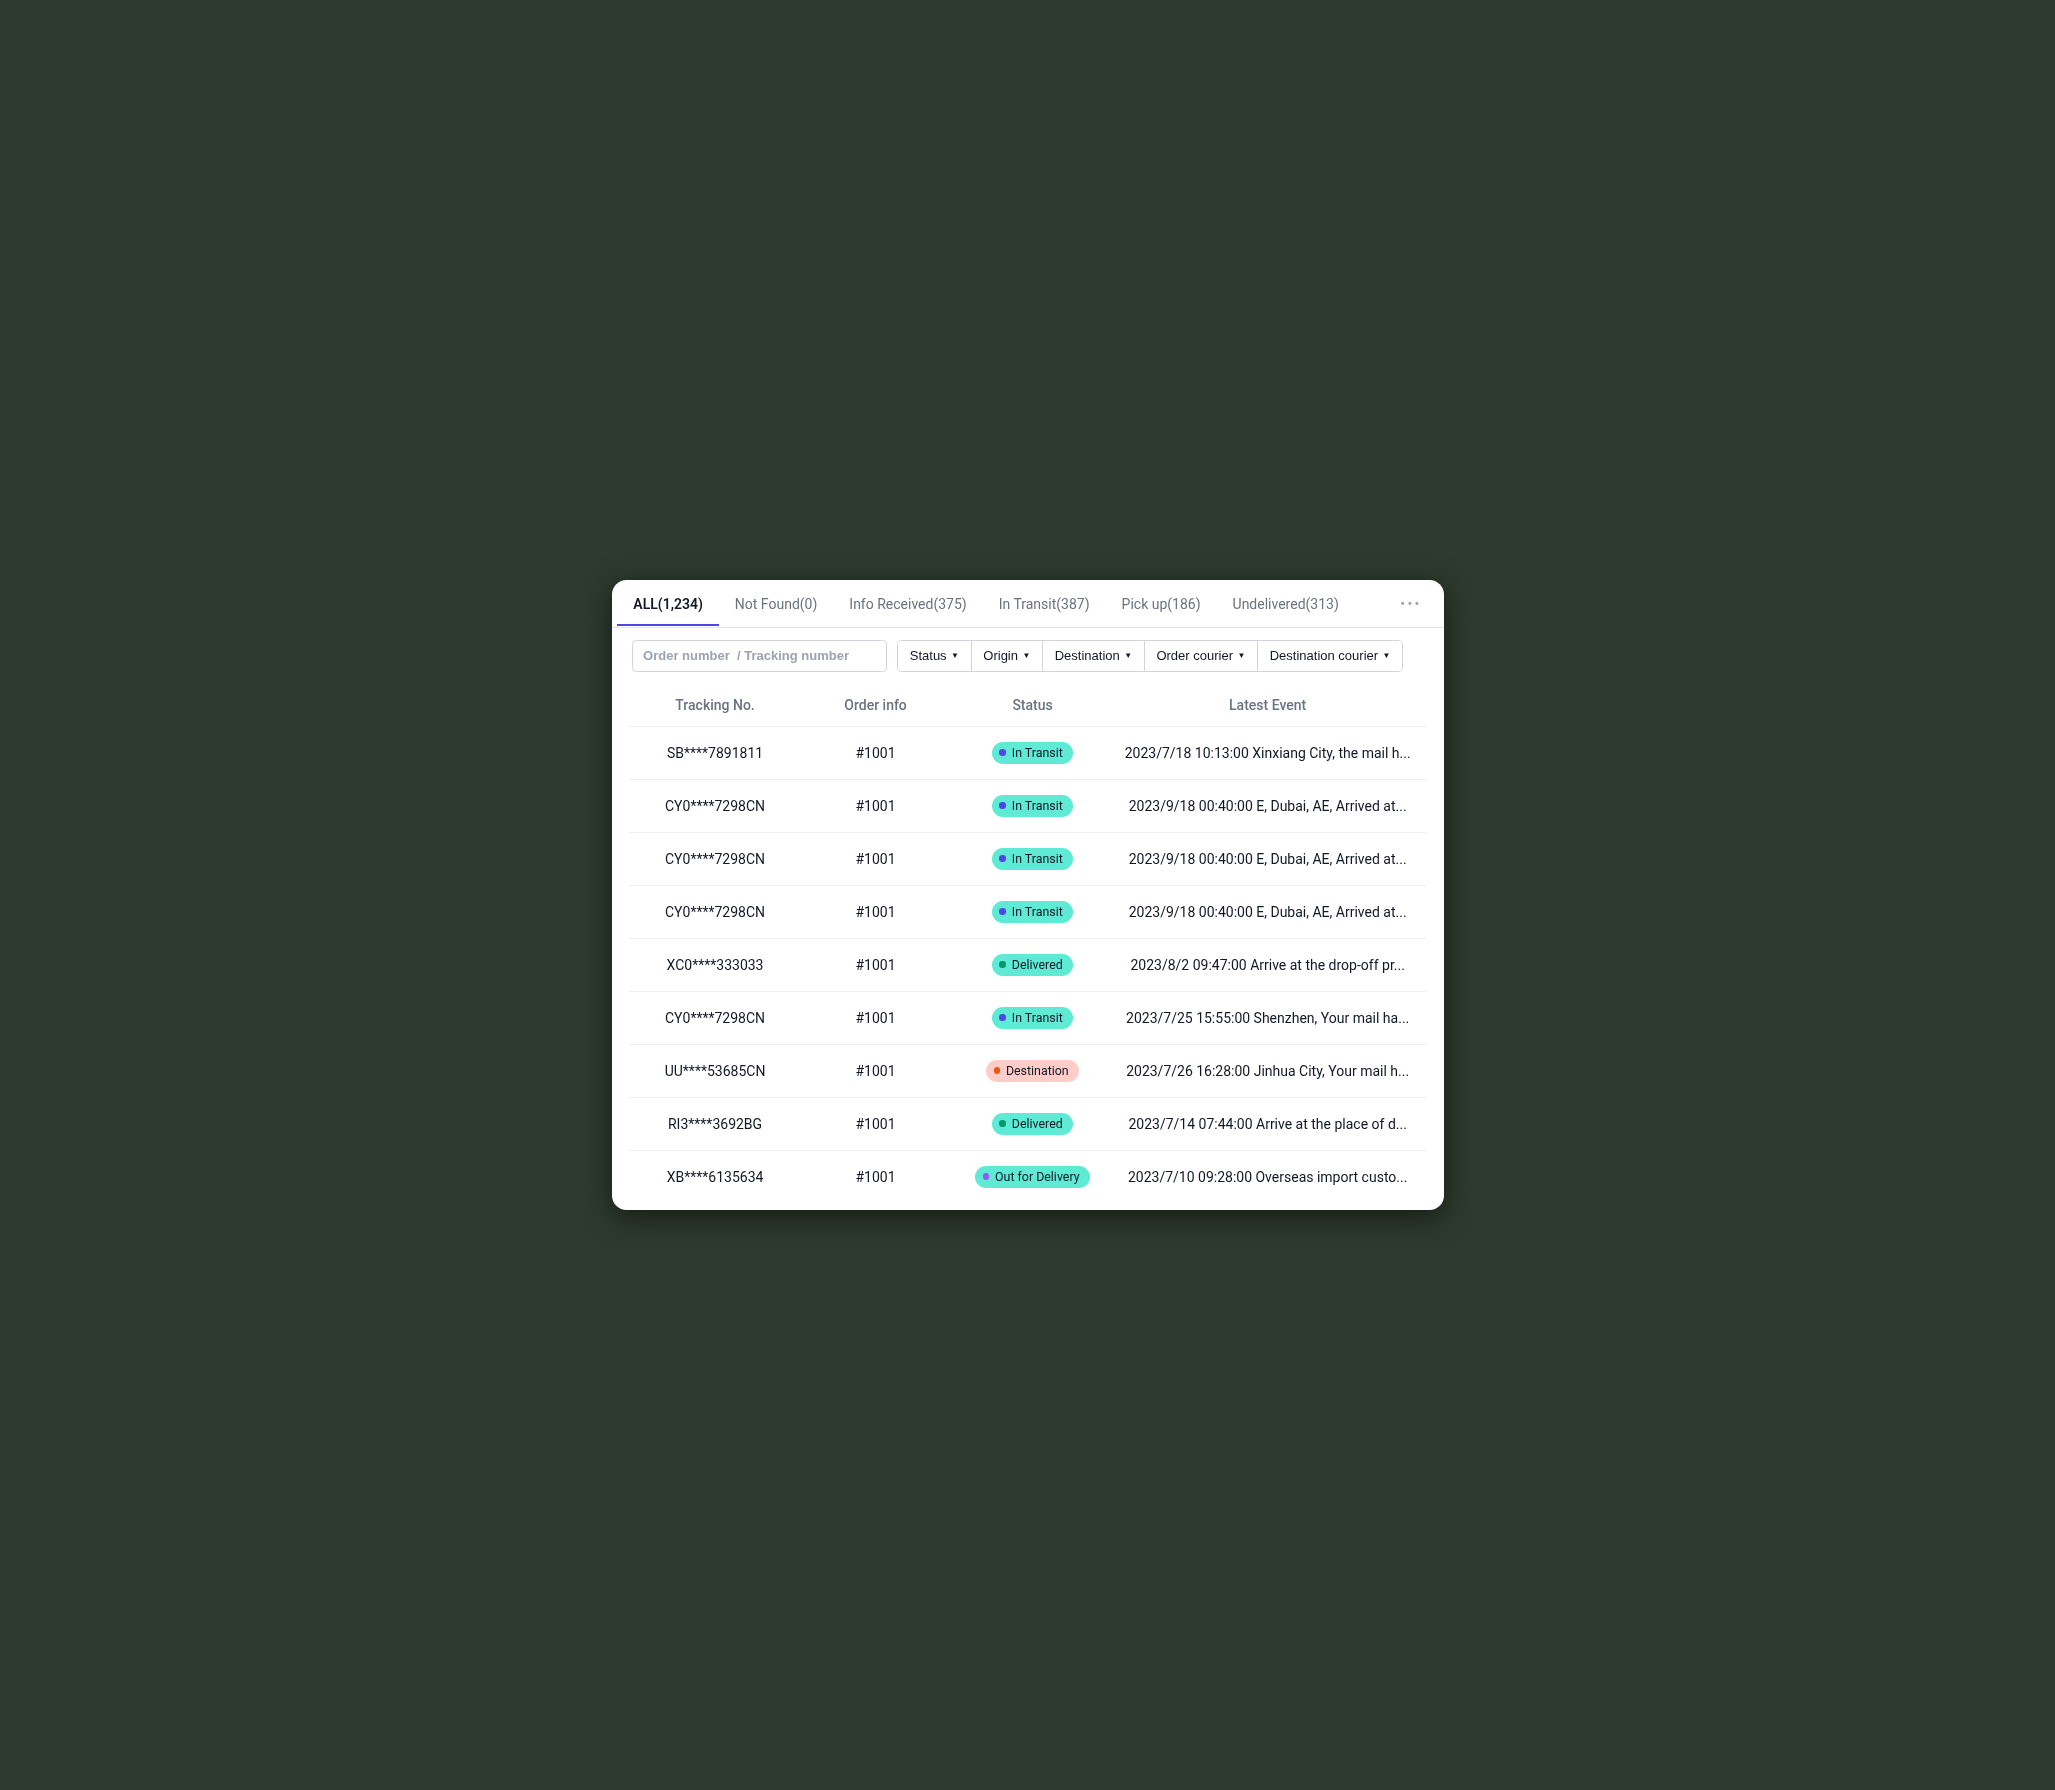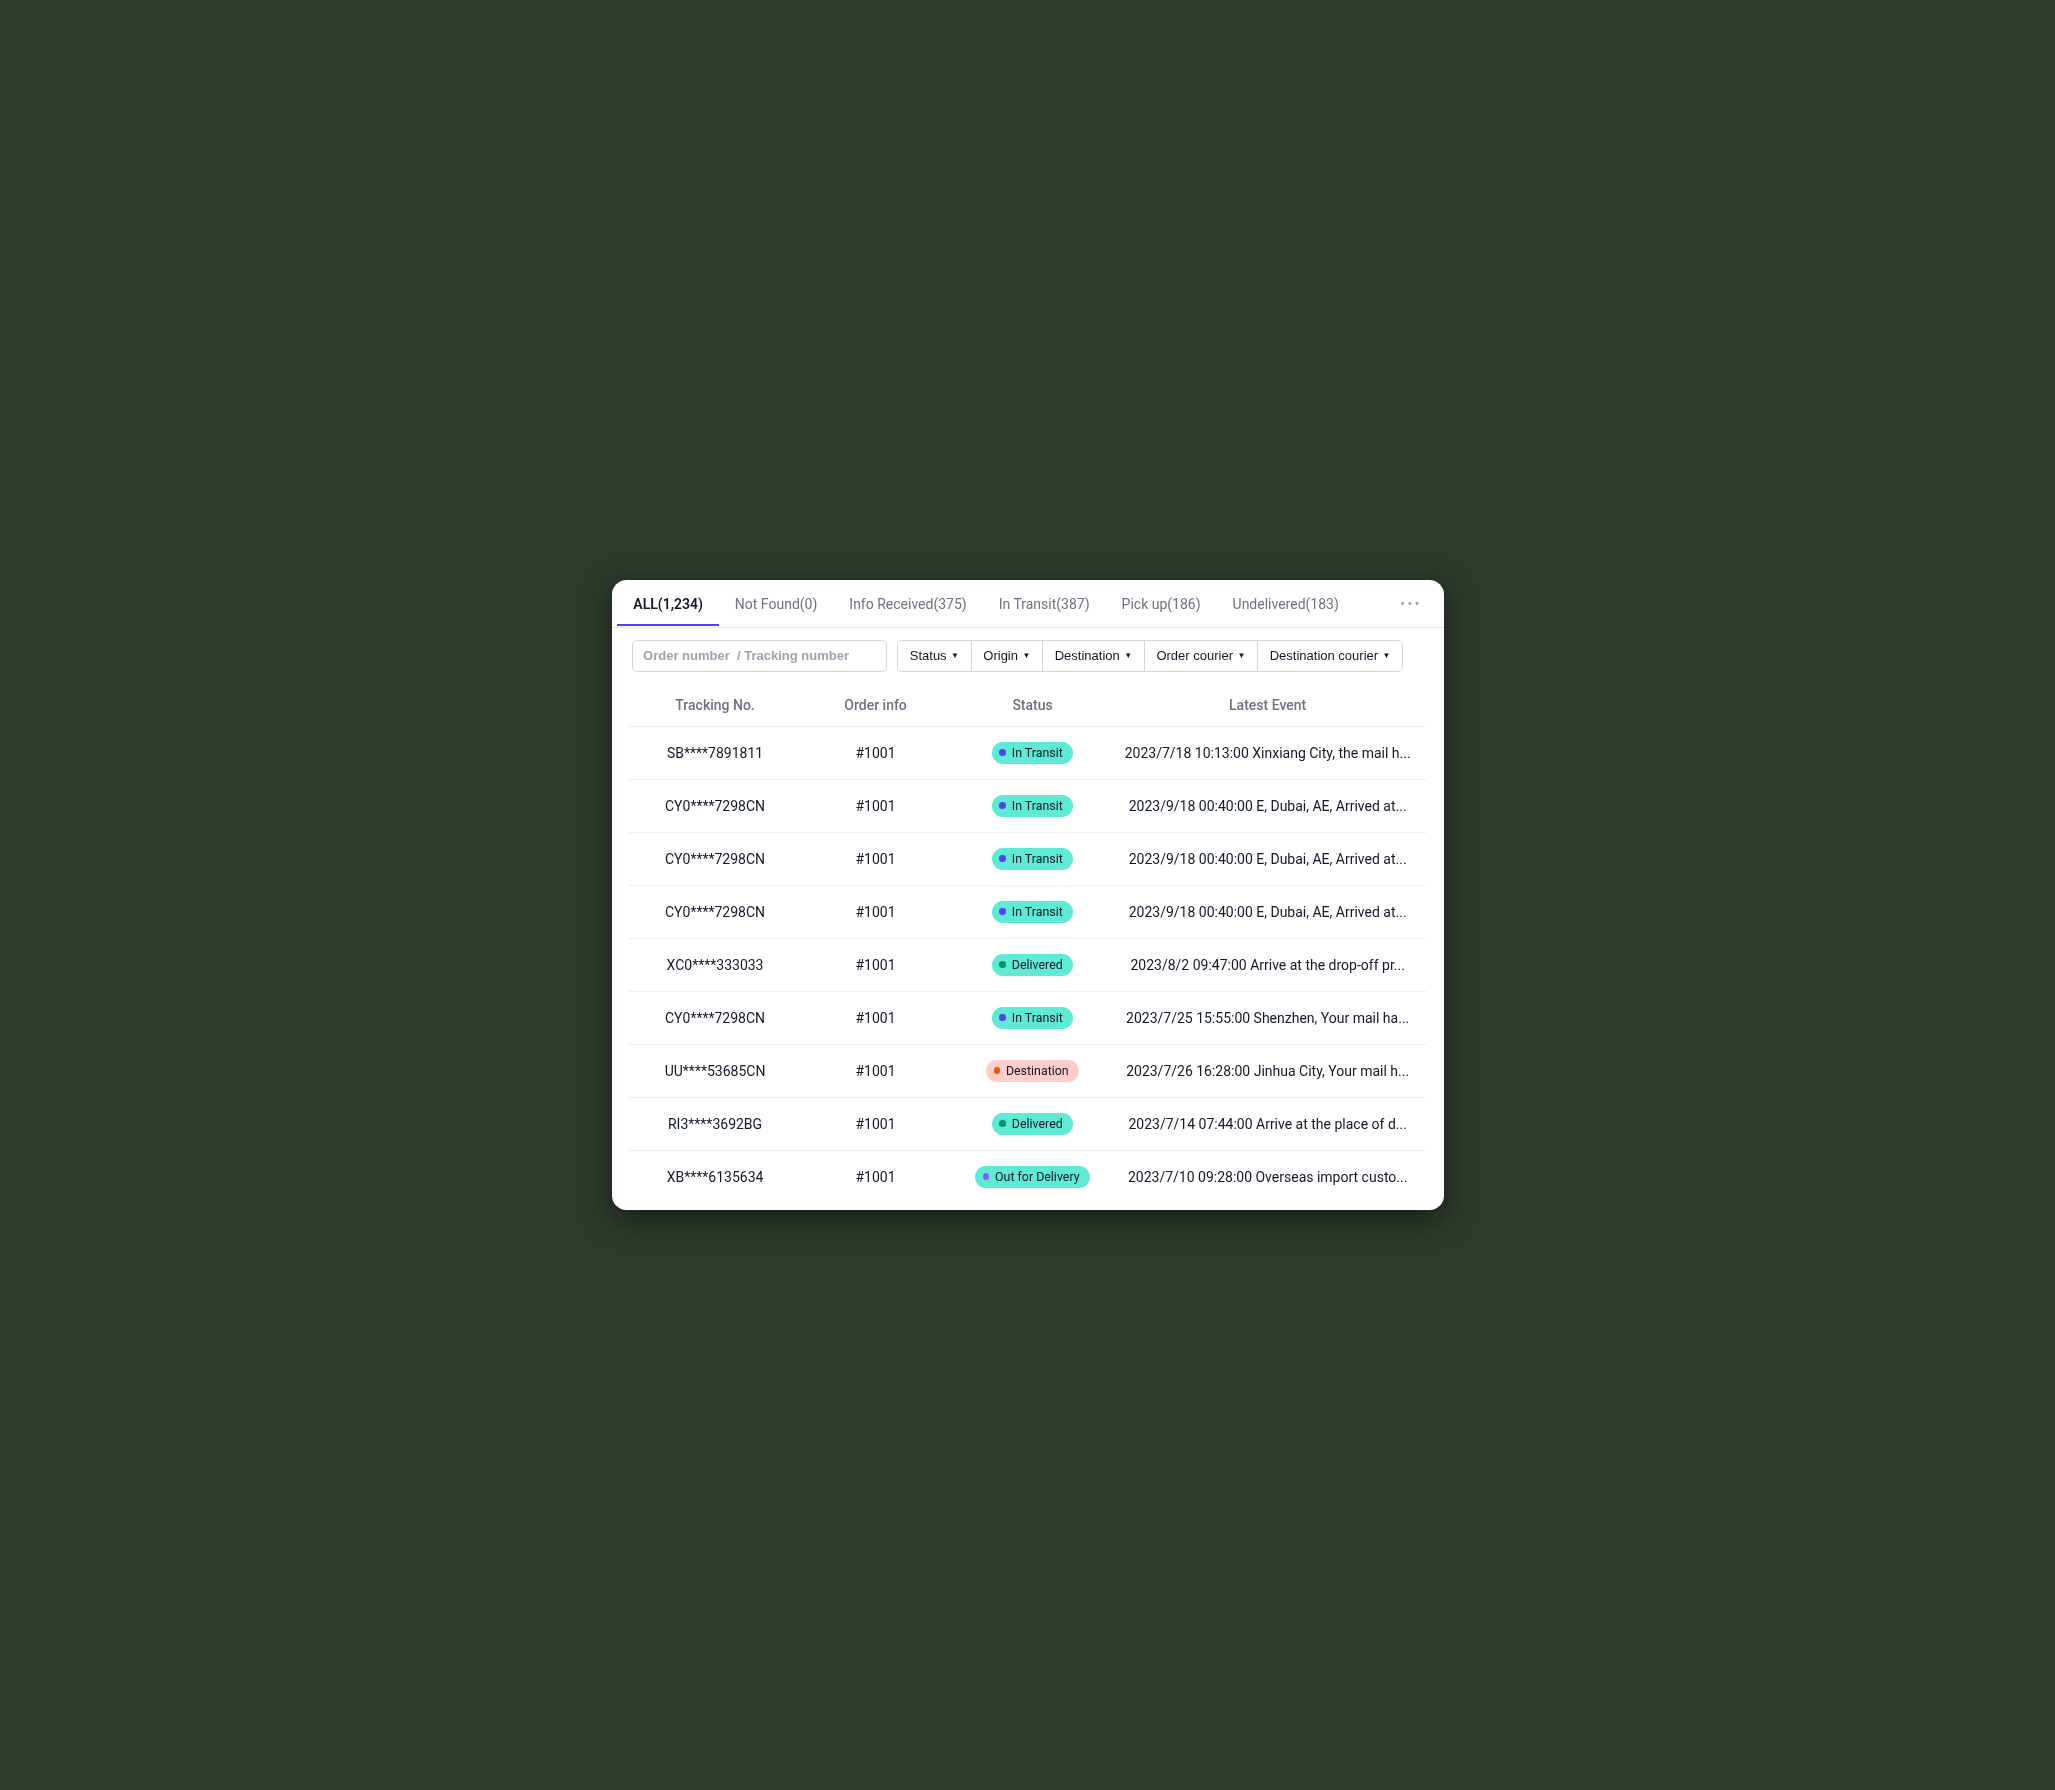--- a/index.html
+++ b/index.html
@@ -142,21 +142,21 @@
 <body>
 
 <div class="frame">
 
   <div class="tabs">
     <div class="tab active">ALL(1,234)</div>
     <div class="tab">Not Found(0)</div>
     <div class="tab">Info Received(375)</div>
     <div class="tab">In Transit(387)</div>
     <div class="tab">Pick up(186)</div>
-    <div class="tab">Undelivered(183)</div>
+    <div class="tab">Undelivered(313)</div>
     <div class="tab-more">•••</div>
   </div>
 
   <div class="filters">
     <input class="search" type="text" placeholder="Order number  / Tracking number" style="">
     <div class="pill-group">
       <button class="pill">
         <span>Status</span>
         <span class="caret">▼</span>
       </button>

